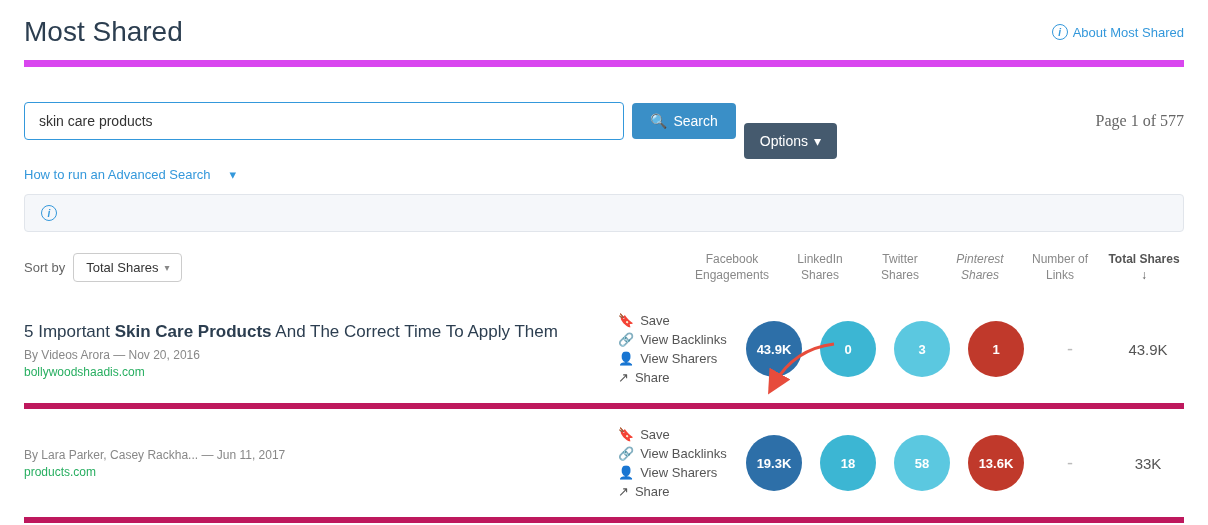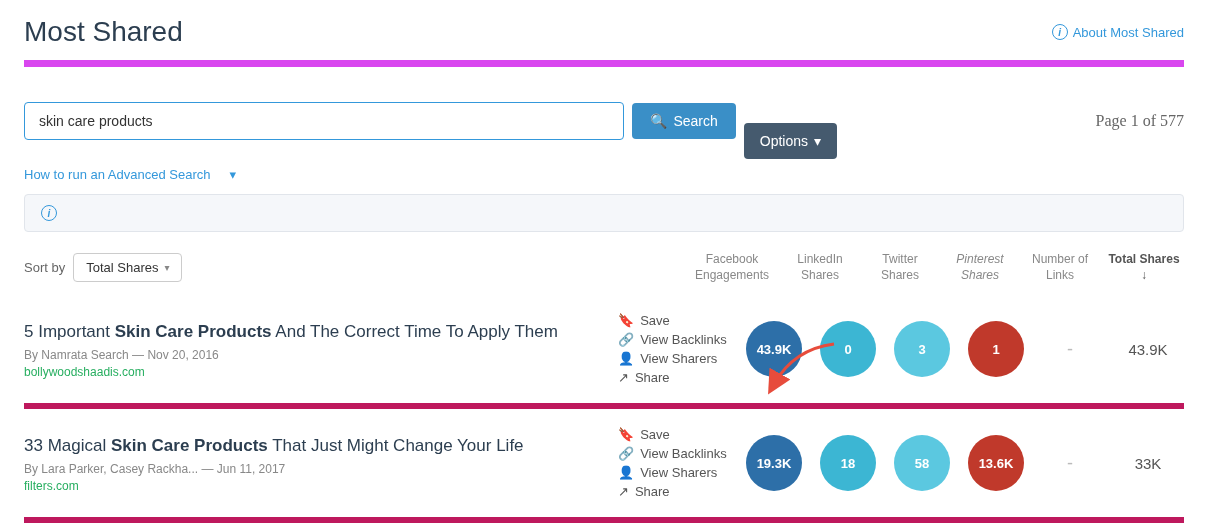--- a/index.html
+++ b/index.html
@@ -180,21 +180,21 @@
   <div class="results-list">
 
     <div class="result-row" style="position:relative;">
       <div class="result-content">
         <div class="result-title">
           <a>
             <span>5 Important </span><span class="highlight">Skin Care Products</span><span> And The Correct Time To Apply Them</span>
           </a>
         </div>
         <div class="result-meta">
-          <span>By Namrata Search</span>
+          <span>By Videos Arora</span>
           <span> — </span>
           <span>Nov 20, 2016</span>
         </div>
         <div class="result-source">bollywoodshaadis.com</div>
       </div>
 
       <div class="result-actions">
         <div class="action-item">
           <span>🔖</span>
           <span>Save</span>
@@ -229,31 +229,26 @@
               <polygon points="0 0, 8 4, 0 8" fill="#e74c3c"></polygon>
             </marker>
           </defs>
           <path d="M 70 5 Q 30 10 10 45" stroke="#e74c3c" stroke-width="3" fill="none" marker-end="url(#arrowhead)"></path>
         </svg>
       </div>
     </div>
 
     <div class="result-row">
       <div class="result-content">
-        <div class="result-title">
-          <a>
-            <span>33 Magical </span><span class="highlight">Skin Care Products</span><span> That Just Might Change Your Life</span>
-          </a>
-        </div>
         <div class="result-meta">
           <span>By Lara Parker, Casey Rackha...</span>
           <span> — </span>
           <span>Jun 11, 2017</span>
         </div>
-        <div class="result-source">filters.com</div>
+        <div class="result-source">products.com</div>
       </div>
 
       <div class="result-actions">
         <div class="action-item">
           <span>🔖</span>
           <span>Save</span>
         </div>
         <div class="action-item">
           <span>🔗</span>
           <span>View Backlinks</span>

